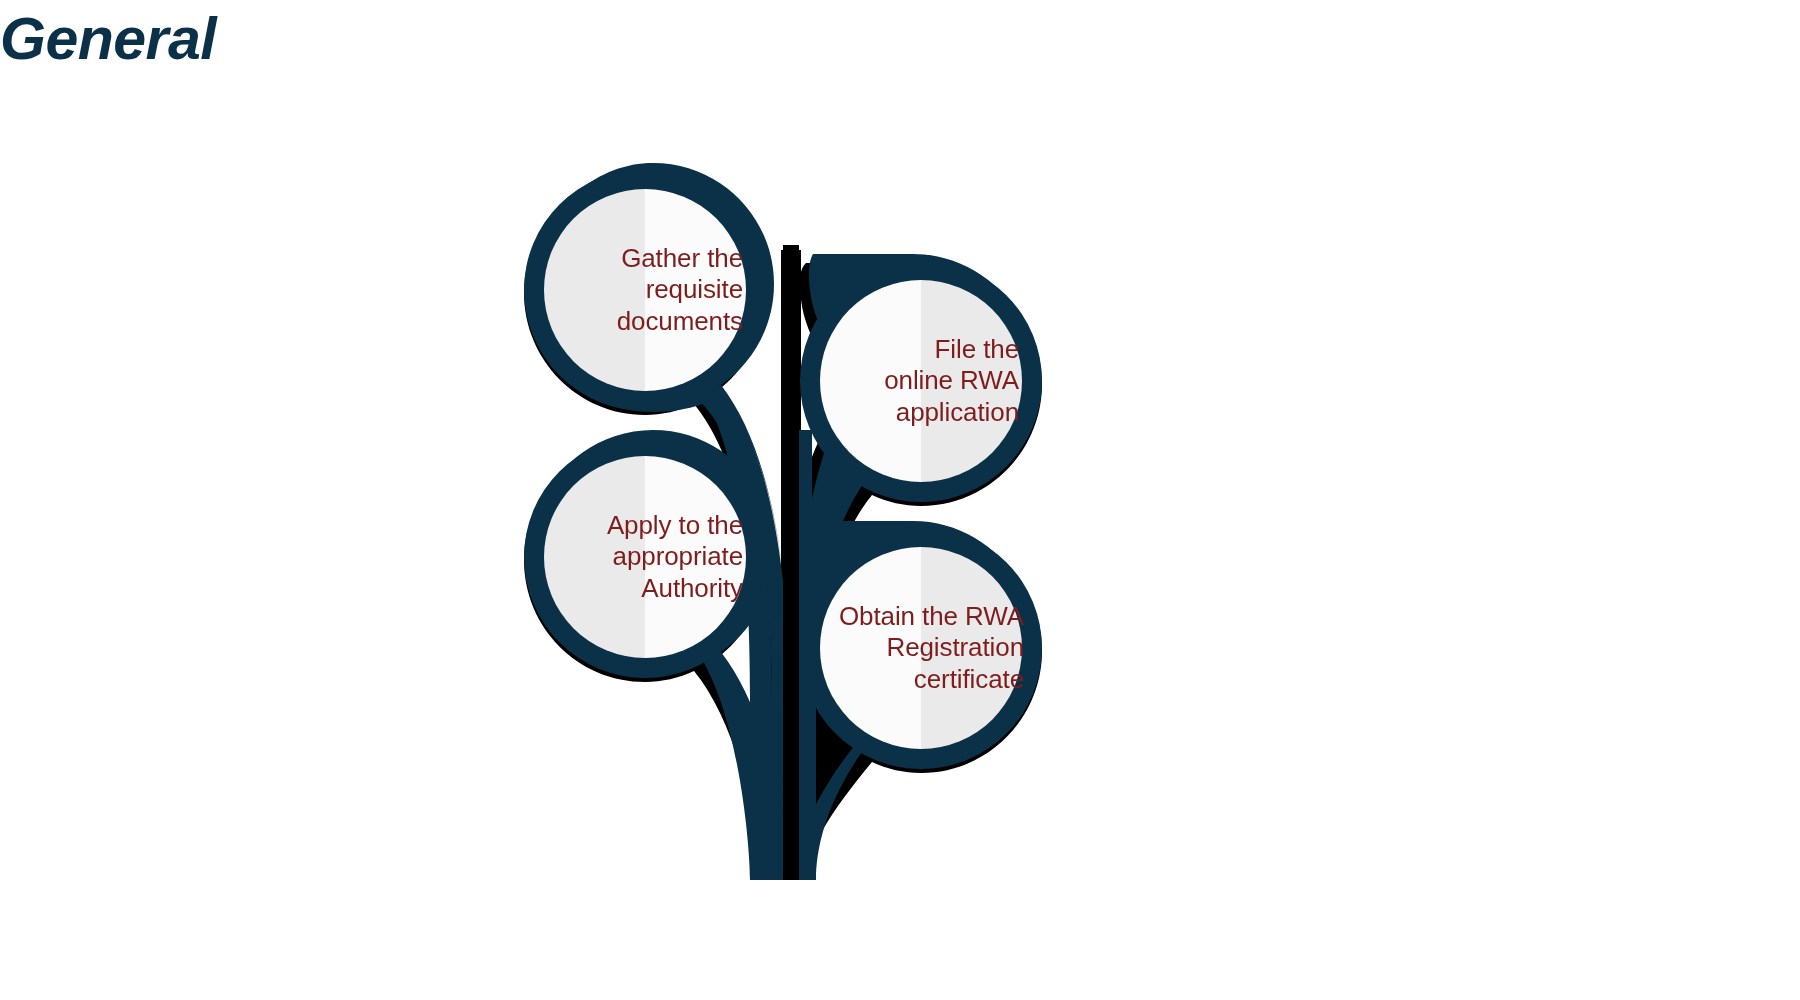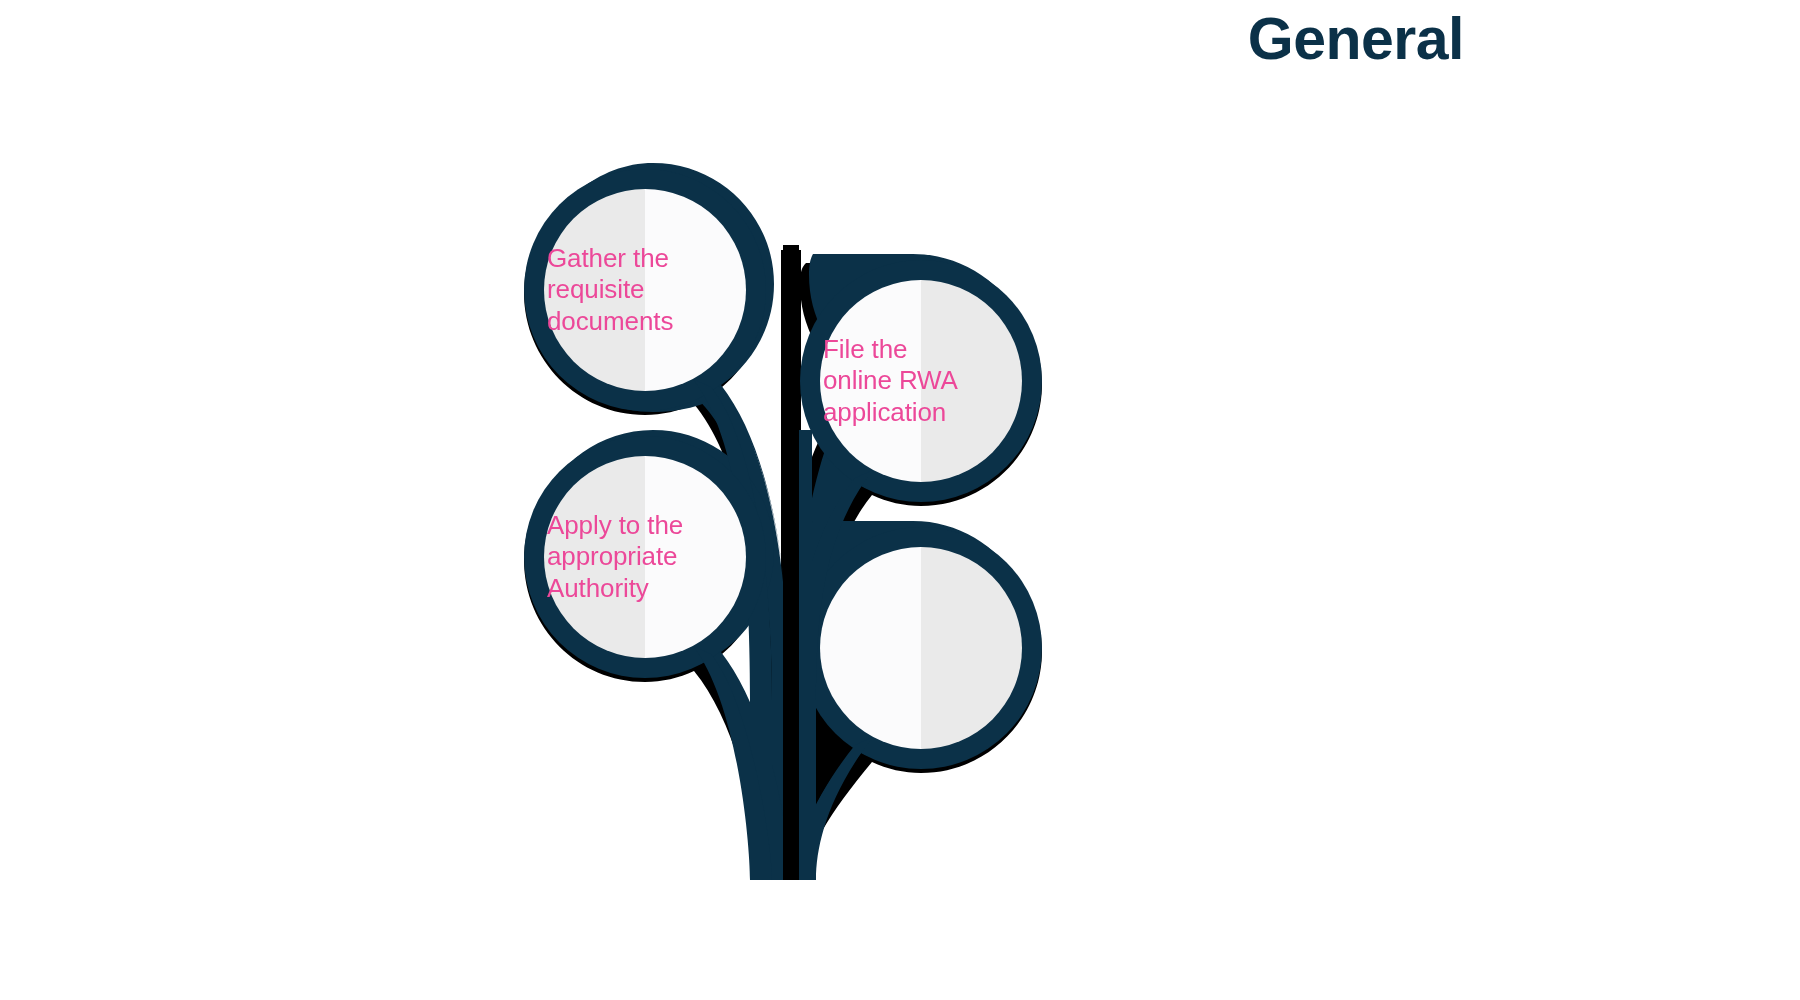--- a/index.html
+++ b/index.html
@@ -20,22 +20,23 @@
     height: 1000px;
     background: #ffffff;
   }
 
   
   #title-block {
     position: absolute;
     left: 0;
     top: 8px;
     width: 1464px;
-    text-align: right;
+    text-align: left;
     pointer-events: none;
+    font-style: italic;
   }
   #title-block .line {
     display: block;
     font-family: "Liberation Sans", sans-serif;
     font-weight: 700;
     font-size: 59px;
     line-height: 62px;
     letter-spacing: -0.5px;
     color: #0B3148;
   }
@@ -51,22 +52,22 @@
   #diagram svg {
     display: block;
     width: 1800px;
     height: 1000px;
   }
 
   
   .pin-label {
     position: absolute;
     width: 196px;
-    text-align: left;
-    color: #ec4899;
+    text-align: right;
+    color: #7f1d1d;
     font-family: "Liberation Sans", sans-serif;
     font-size: 26px;
     line-height: 31.5px;
     font-weight: 400;
     letter-spacing: -0.1px;
     pointer-events: none;
     white-space: pre-line;
   }
 </style>
 </head>
@@ -232,14 +233,17 @@
 documents</div>
 
   <div class="pin-label" id="lbl3" style="left: 547px; top: 509.5px;">Apply to the
 appropriate
 Authority</div>
 
   <div class="pin-label" id="lbl2" style="left: 823px; top: 333.5px;">File the
 online RWA
 application</div>
 
+  <div class="pin-label" id="lbl4" style="left: 818px; top: 600.5px; width: 206px;">Obtain the RWA
+Registration
+certificate</div>
 
 </div>
 
 </body></html>

